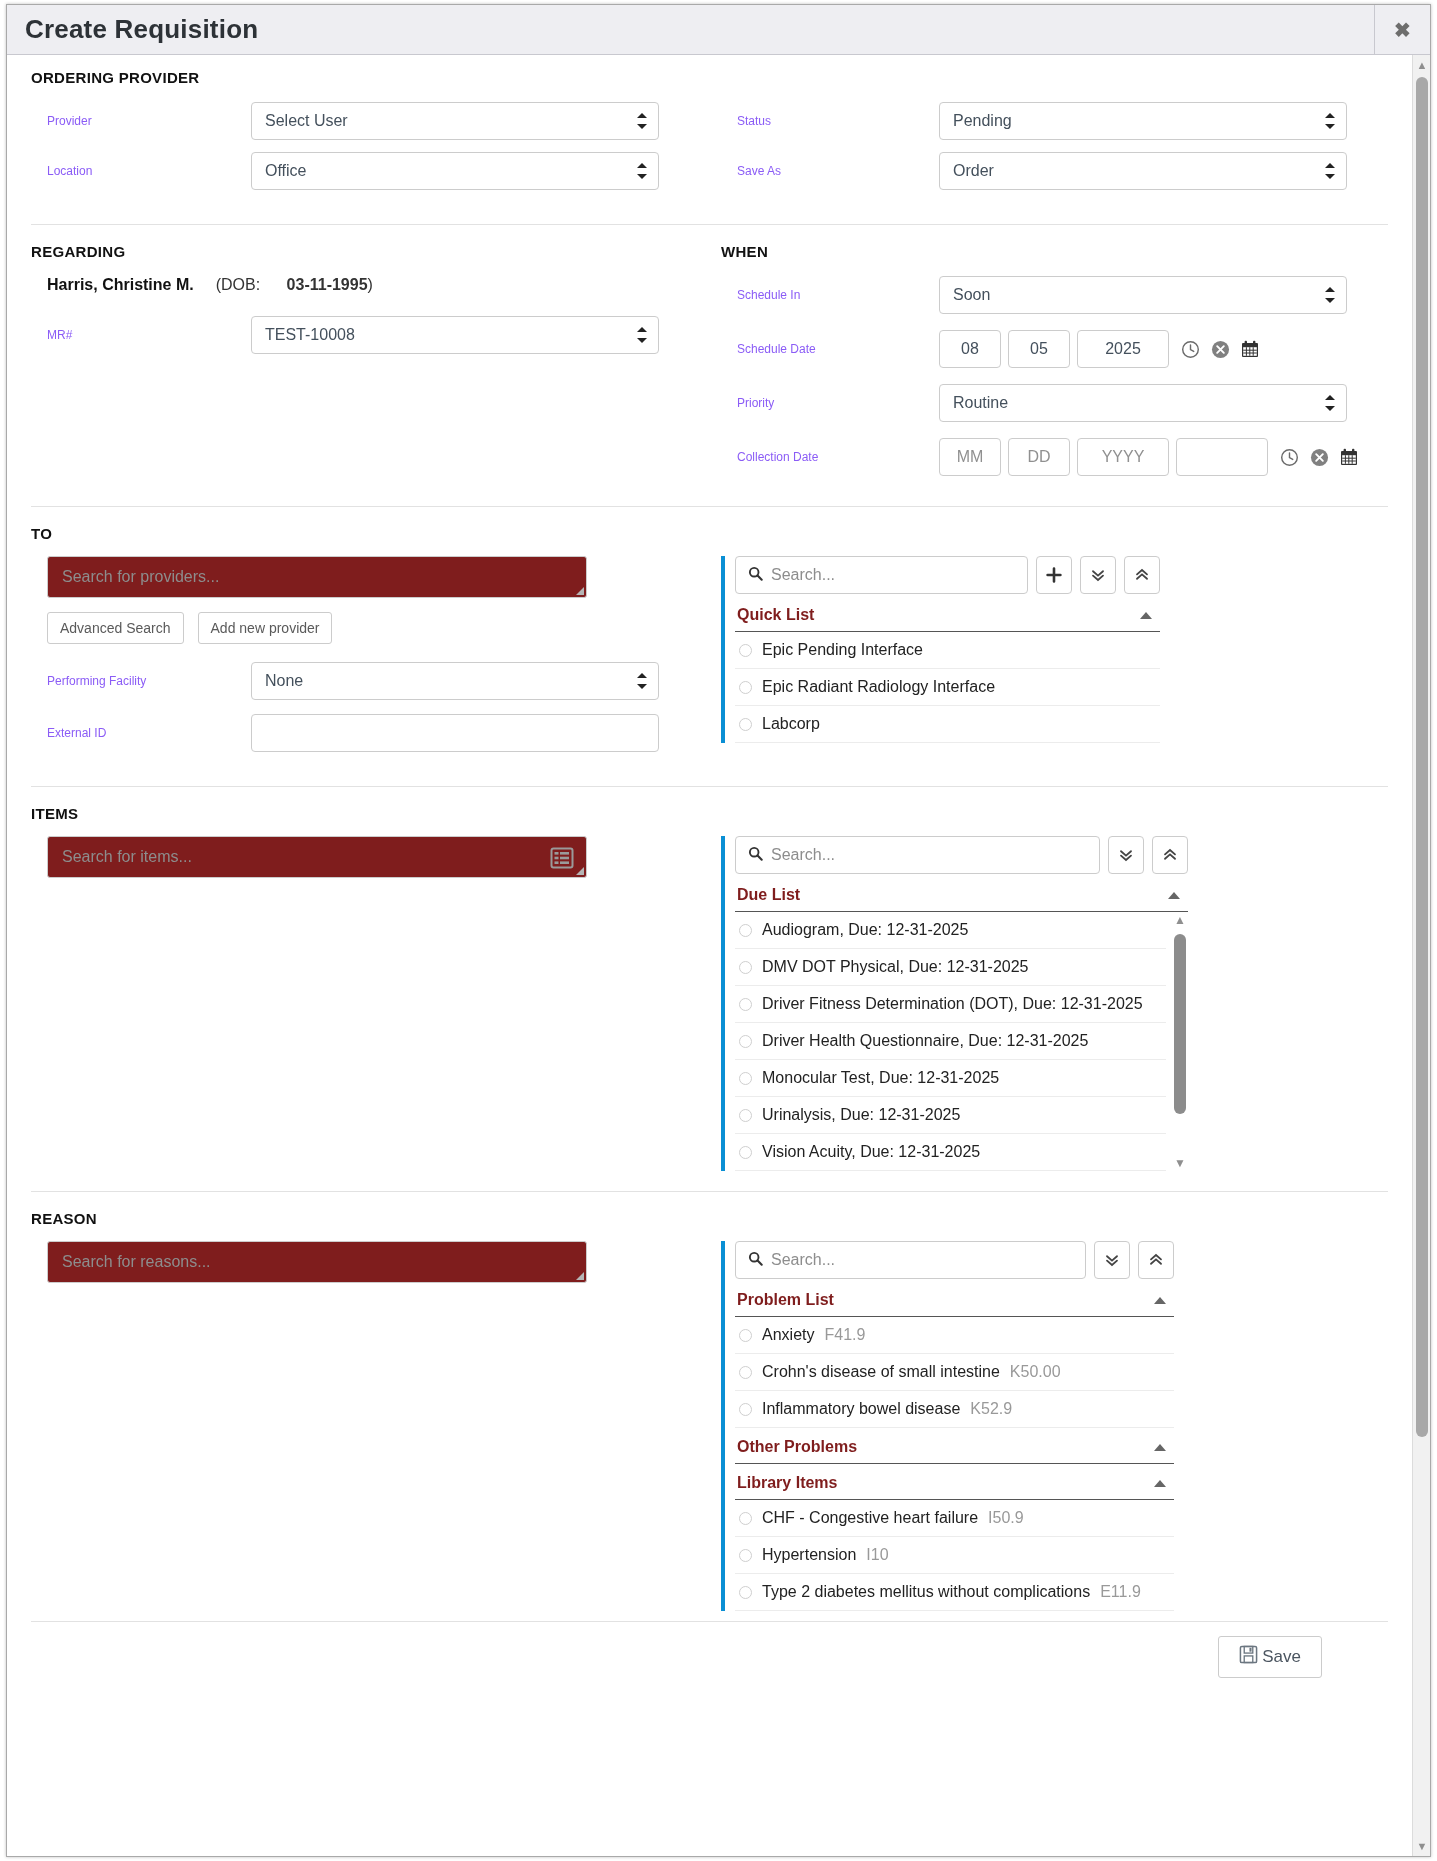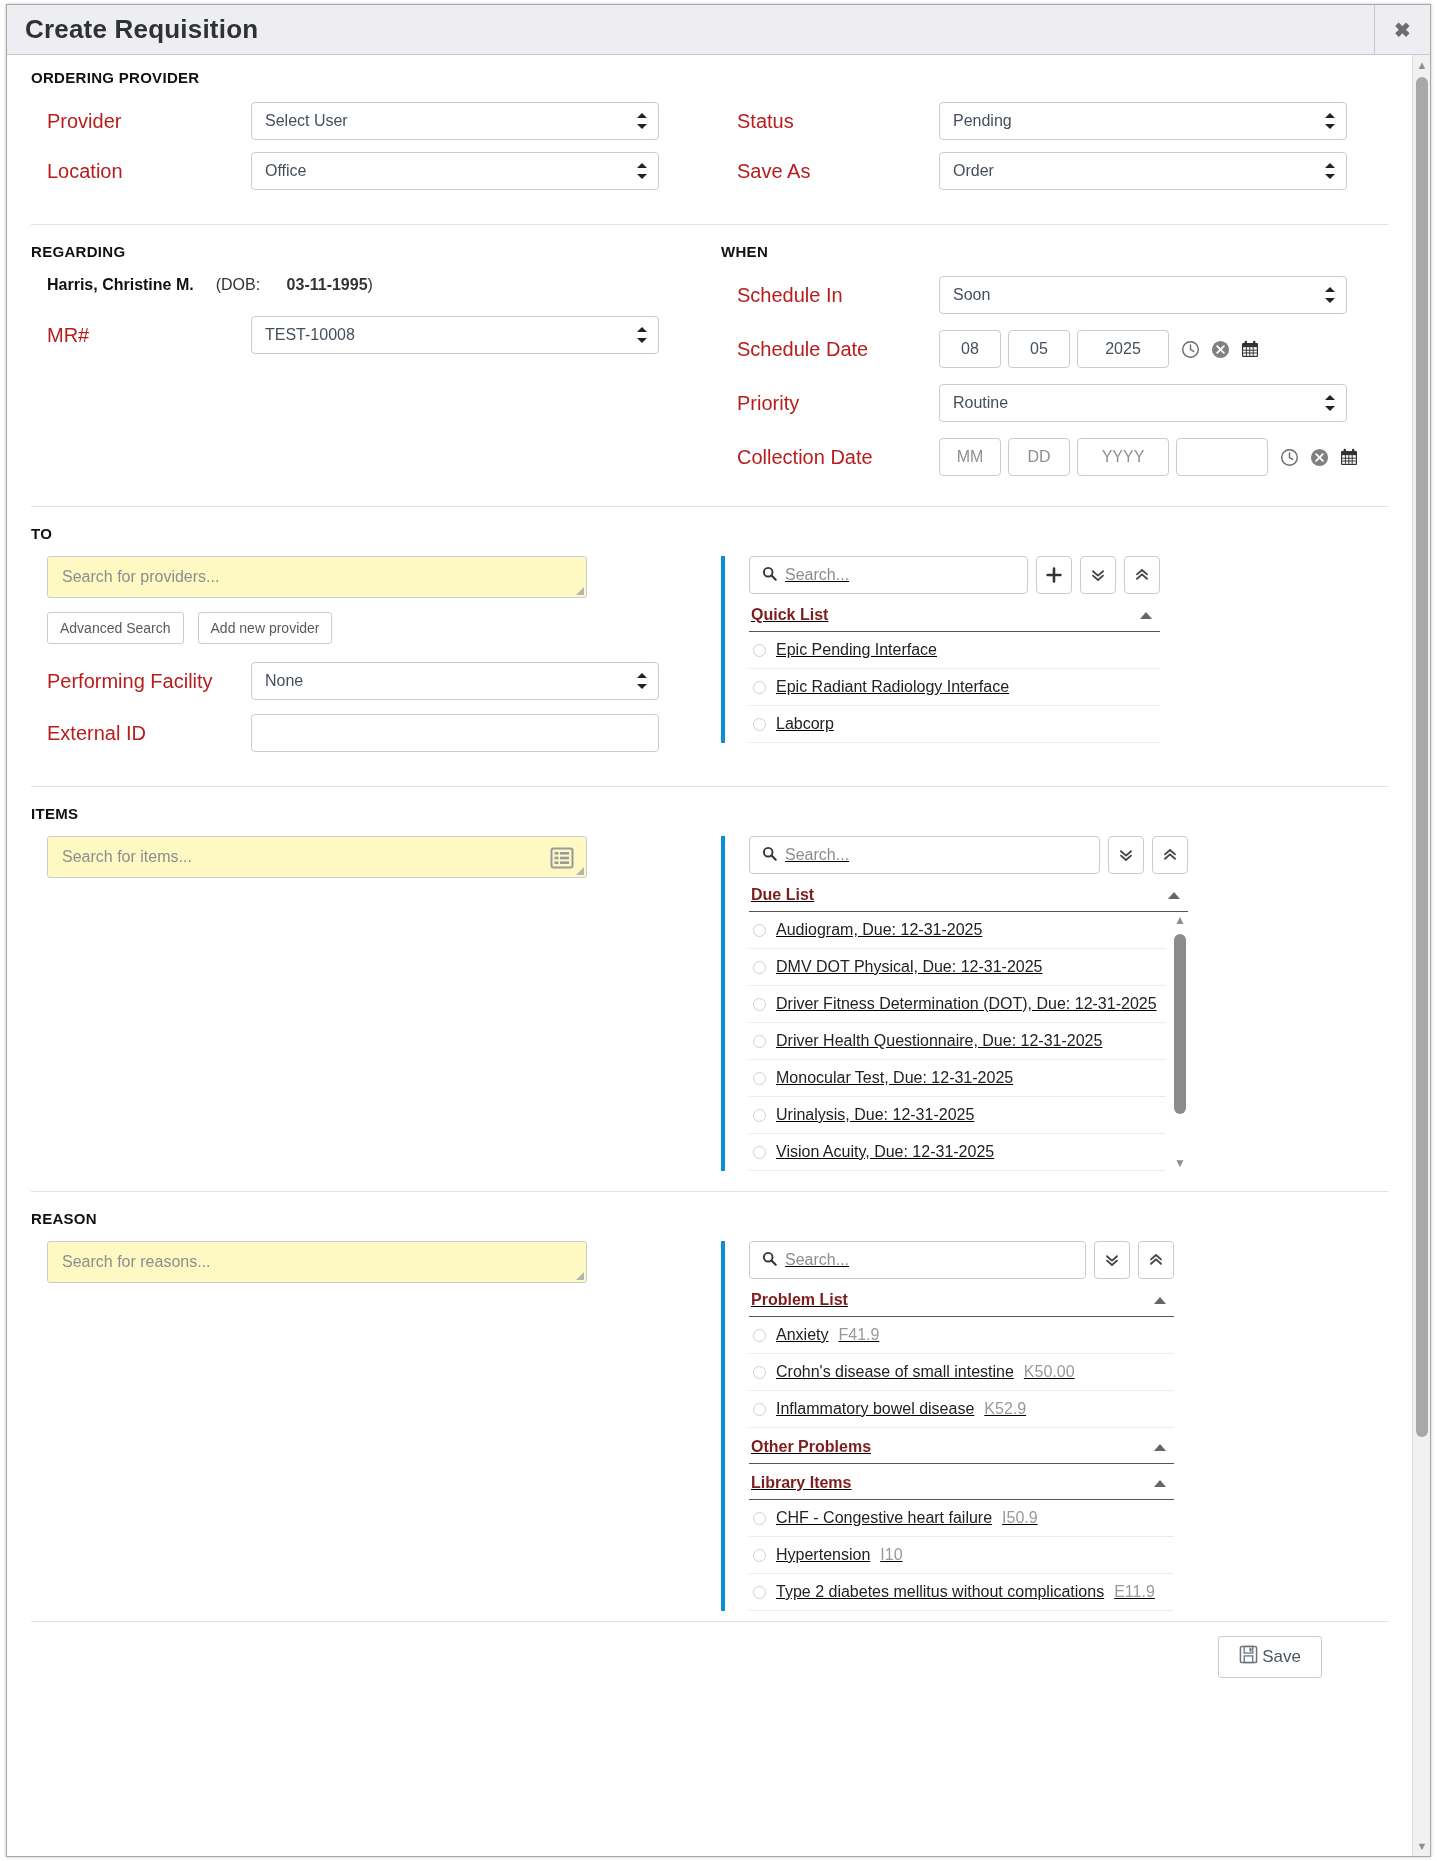--- a/index.html
+++ b/index.html
@@ -76,21 +76,21 @@
   .divider { border-top: 1px solid #e2e2e2; margin: 0 24px; }
 
   .row2 { display: flex; }
   .col-l { width: 690px; }
   .col-r { flex: 1; }
 
   .field {
     display: flex; align-items: center; margin-bottom: 12px;
   }
   .field-label {
-    font-size: 20px; color: #b91c1c; padding-left: 16px;
+    font-size: 12px; color: #8b5cf6; padding-left: 16px;
   }
   .col-l .field-label { width: 220px; }
   .col-r .field-label { width: 218px; }
 
   
   .select {
     position: relative;
     height: 38px; width: 408px;
     border: 1px solid #ccc; border-radius: 4px;
     background: #fff;
@@ -132,21 +132,21 @@
   .datebox.blank { width: 92px; }
 
   .dt-icons { display: flex; align-items: center; gap: 8px; margin-left: 3px; }
   .ic { width: 22px; height: 22px; display:inline-flex; align-items:center; justify-content:center; cursor:pointer; }
   .ic svg { display:block; }
 
   
   .searcharea {
     width: 540px; height: 42px;
     border: 1px solid #ccc; border-radius: 3px;
-    background: #fef9c3; position: relative;
+    background: #7f1d1d; position: relative;
     display: flex; align-items: center;
     font-size: 16px; color: #8d8d8d; padding: 0 14px;
   }
   .resize-grip {
     position: absolute; right: 2px; bottom: 2px;
     width: 0; height: 0;
     border-left: 8px solid transparent;
     border-bottom: 8px solid #b5b5b5;
   }
   .grid-icon { position: absolute; right: 12px; top: 9px; }
@@ -155,23 +155,22 @@
     height: 32px; padding: 0 12px;
     border: 1px solid #ccc; border-radius: 3px;
     background: #fff; color: #5a5a5a; font-size: 14px;
     display: inline-flex; align-items: center; cursor: pointer;
     font-family: "Liberation Sans", sans-serif;
   }
 
   
   .panel {
     border-left: 4px solid #0a8fd4;
-    padding-left: 24px;
+    padding-left: 10px;
     width: 100%;
-    text-decoration: underline;
   }
   .panel-head {
     display: flex; align-items: center; gap: 8px; margin-bottom: 2px;
   }
   .panel-search {
     flex: 1; height: 38px; border: 1px solid #ccc; border-radius: 4px;
     background: #fff; display: flex; align-items: center; gap: 8px;
     padding: 0 12px; font-size: 16px; color: #8d8d8d;
   }
   .sq-btn {

